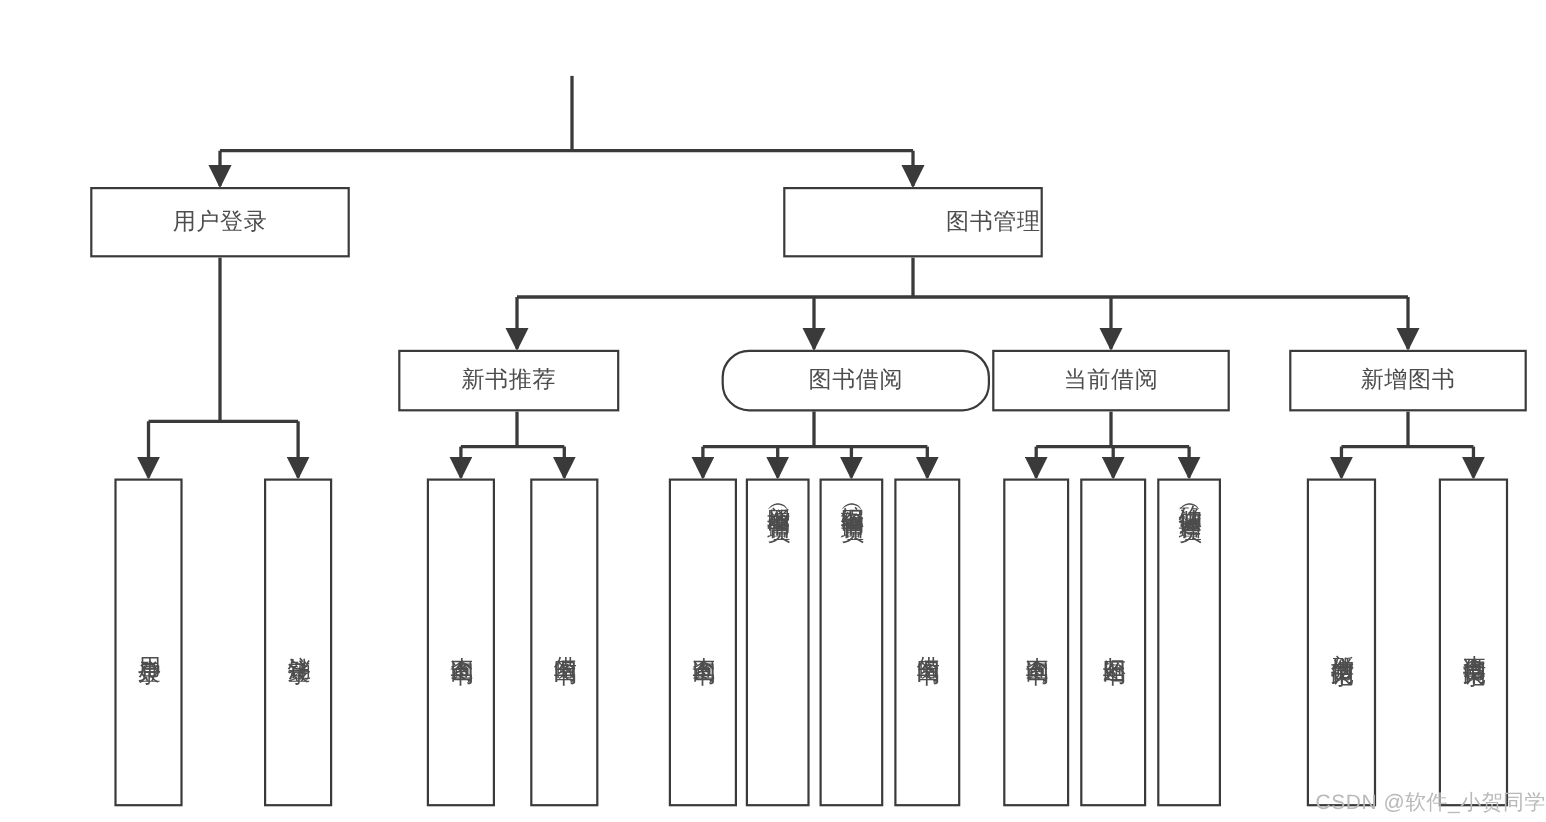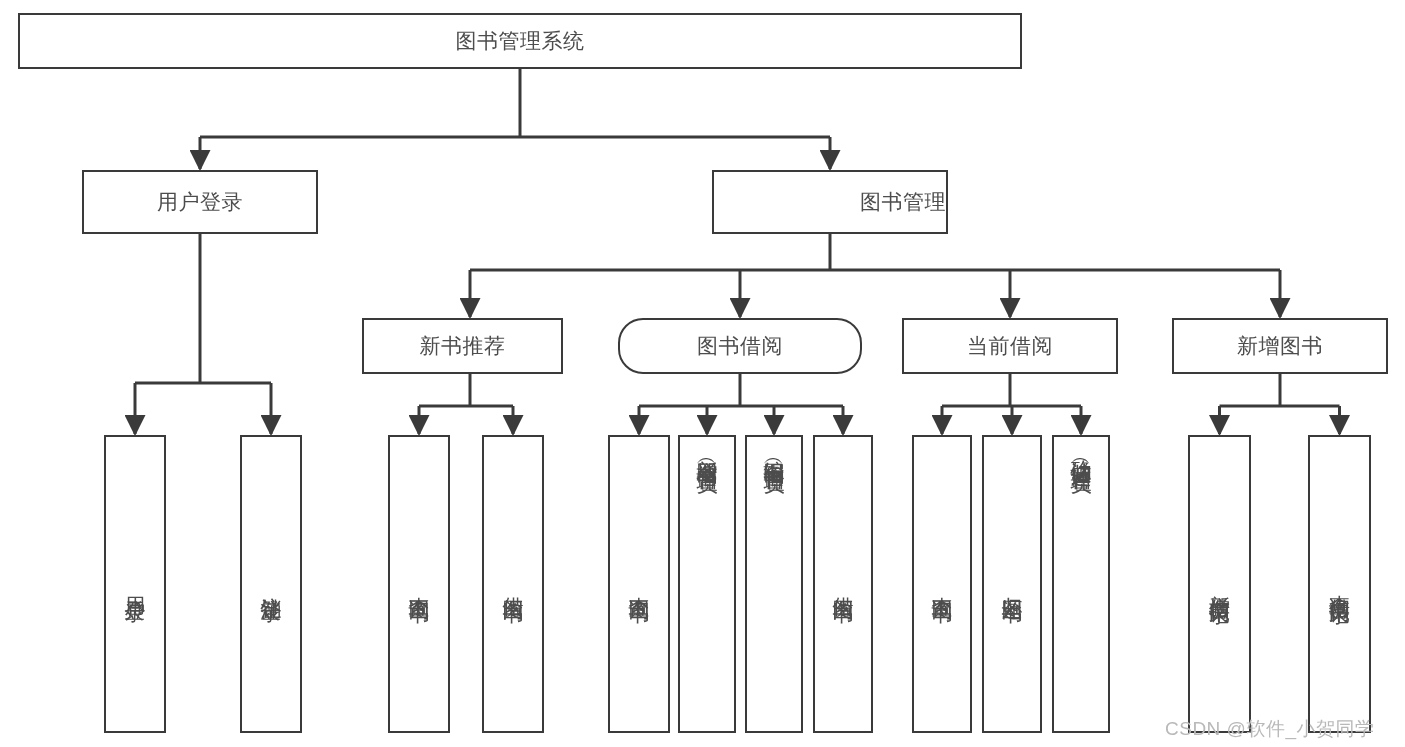--- a/index.html
+++ b/index.html
@@ -111,35 +111,32 @@
         <path d="M 942 406 L 942 434" marker-end="url(#arrow)"></path>
         <path d="M 1012 406 L 1012 434" marker-end="url(#arrow)"></path>
         <path d="M 1081 406 L 1081 434" marker-end="url(#arrow)"></path>
         <path d="M 1280 374 L 1280 406"></path>
         <path d="M 1219.5 406 L 1339.5 406"></path>
         <path d="M 1219.5 406 L 1219.5 434" marker-end="url(#arrow)"></path>
         <path d="M 1339.5 406 L 1339.5 434" marker-end="url(#arrow)"></path>
       </g>
   </svg>
 
-  <div class="node horiz" style="left: 18px; top: 13px; width: 1004px; height: 56px;">
-    <span class="lbl">图书管理系统</span>
-  </div>
 
   <div class="node horiz" style="left: 82px; top: 170px; width: 236px; height: 64px;">
     <span class="lbl">用户登录</span>
   </div>
   <div class="node horiz" style="left: 712px; top: 170px; width: 236px; height: 64px; justify-content: flex-end;">
     <span class="lbl">图书管理</span>
   </div>
 
   <div class="node horiz" style="left: 362px; top: 318px; width: 201px; height: 56px;">
     <span class="lbl">新书推荐</span>
   </div>
-  <div class="node horiz" style="left: 618px; top: 318px; width: 244px; height: 56px; border-radius: 25px;">
+  <div class="node horiz" style="left: 656px; top: 318px; width: 244px; height: 56px; border-radius: 25px;">
     <span class="lbl">图书借阅</span>
   </div>
   <div class="node horiz" style="left: 902px; top: 318px; width: 216px; height: 56px;">
     <span class="lbl">当前借阅</span>
   </div>
   <div class="node horiz" style="left: 1172px; top: 318px; width: 216px; height: 56px;">
     <span class="lbl">新增图书</span>
   </div>
 
   <div class="node vert mid" style="left: 104px; top: 435px; width: 62px; height: 298px;">
@@ -175,15 +172,15 @@
   <div class="node vert" style="left: 1052px; top: 435px; width: 58px; height: 298px;">
     <span class="lbl">确认归还（管理员）</span>
   </div>
   <div class="node vert mid" style="left: 1188px; top: 435px; width: 63px; height: 298px;">
     <span class="lbl">新增借阅记录</span>
   </div>
   <div class="node vert mid" style="left: 1308px; top: 435px; width: 63px; height: 298px;">
     <span class="lbl">查询借阅记录</span>
   </div>
 
-  <div class="watermark" style="left:1165px; top:716px;">CSDN @软件_小贺同学</div>
+  <div class="watermark" style="left:1196px; top:716px;">CSDN @软件_小贺同学</div>
 
 </div>
 
 </body></html>

